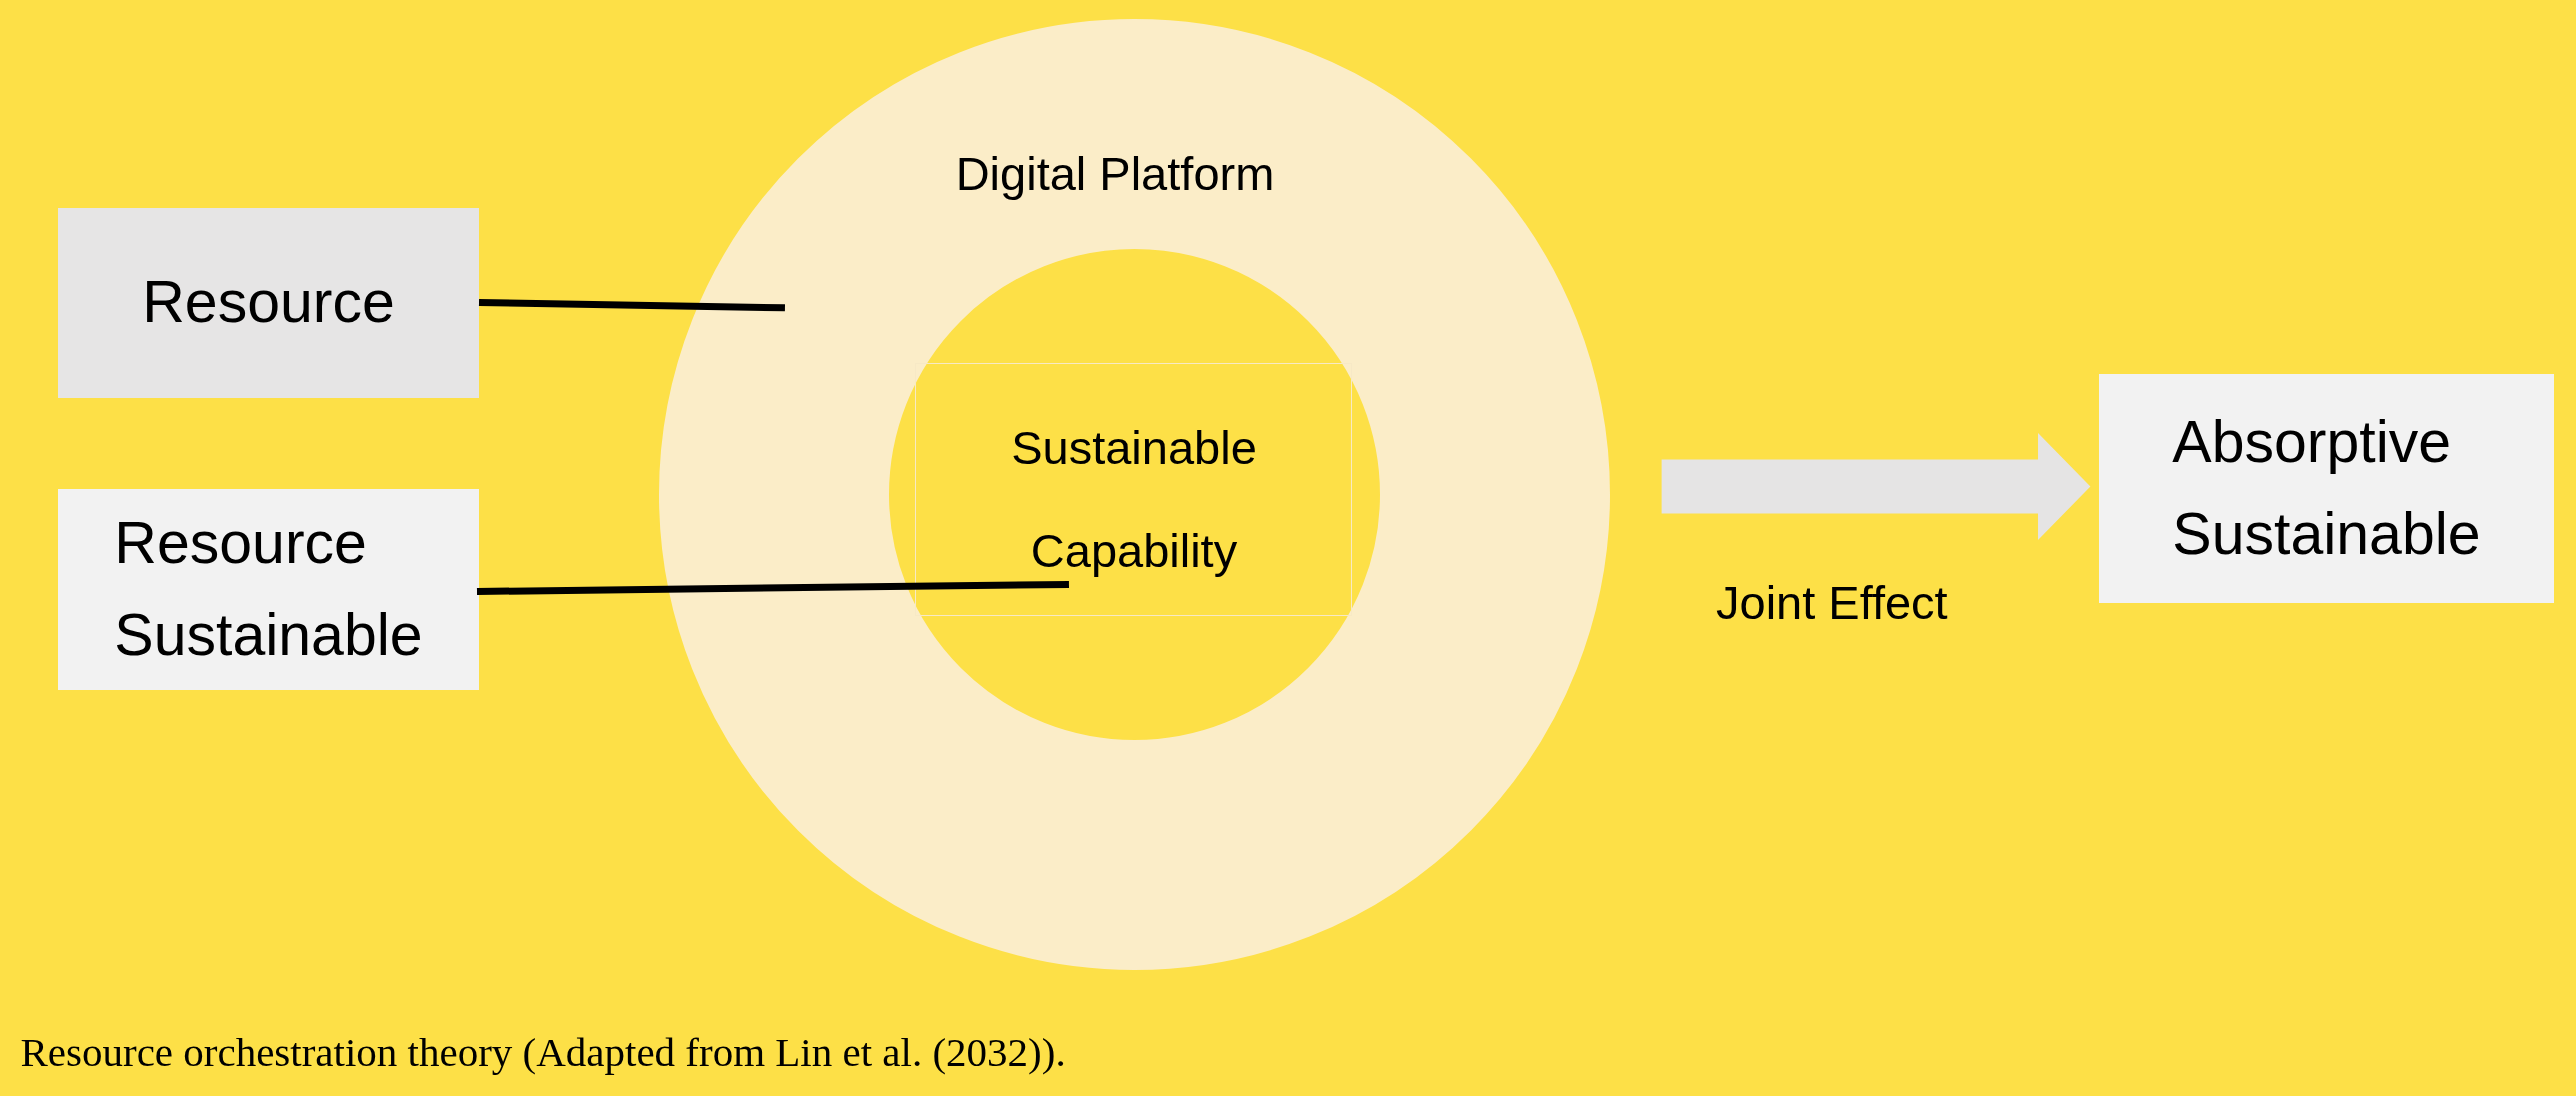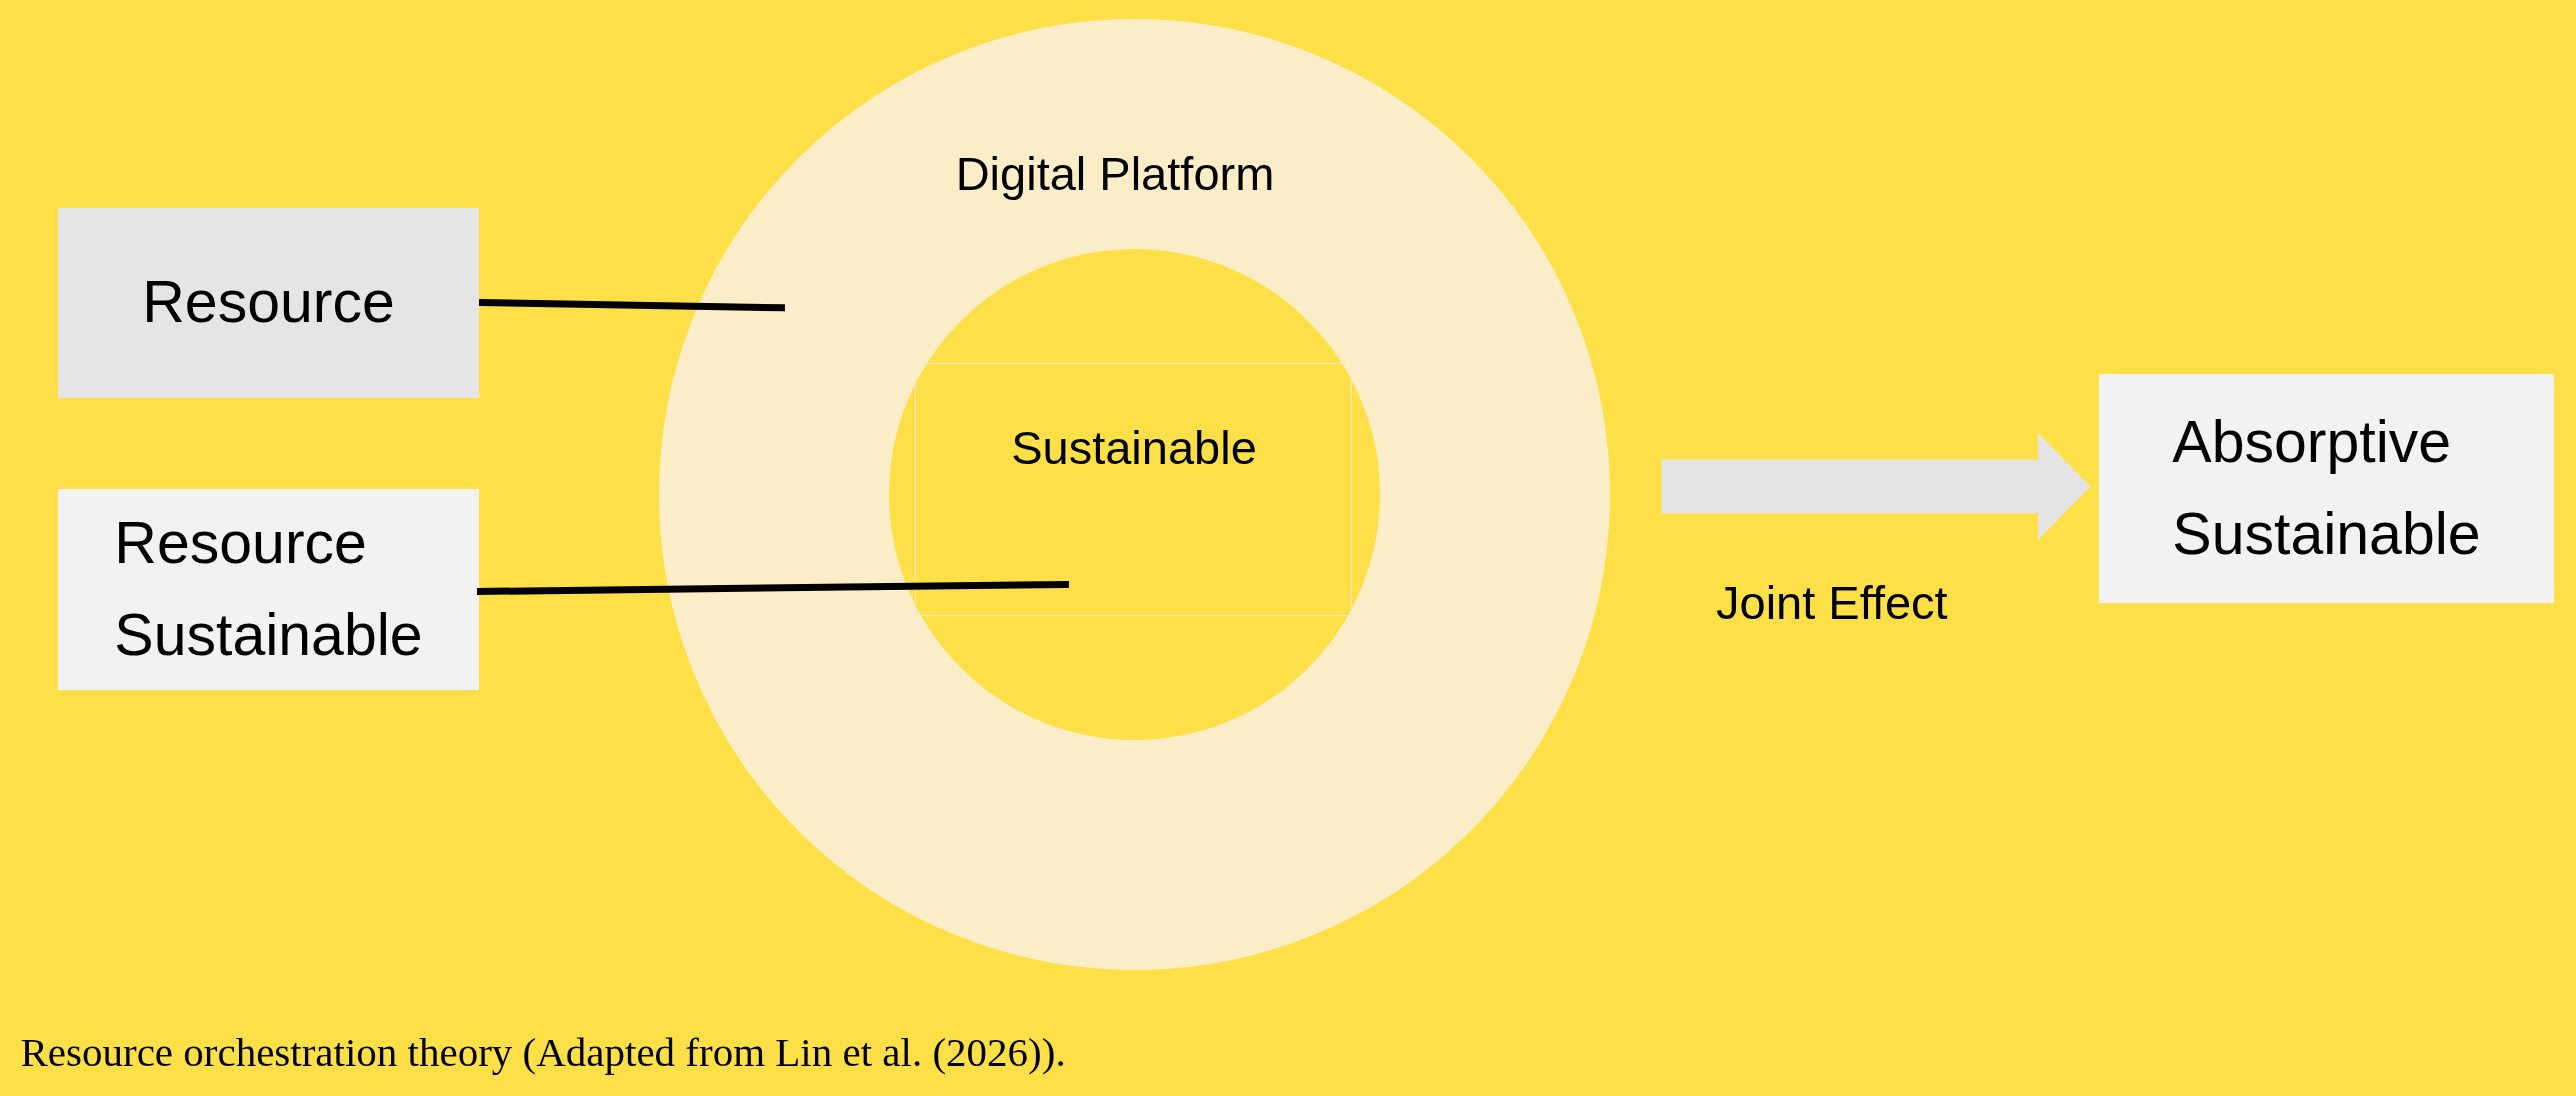--- a/index.html
+++ b/index.html
@@ -69,20 +69,21 @@
 
 <div id="canvas">
 
   <div class="abs ring"></div>
 
   <div class="abs inner-outline"></div>
 
   <div class="abs label digital-platform">Digital Platform</div>
 
   <div class="abs label center-text absorptive">Sustainable</div>
+  <div class="abs label center-text capability">Capability</div>
 
   <div class="abs node-box box-acquirement">
     <div>
       <span>Resource</span><br>
     </div>
   </div>
 
   <div class="abs node-box box-leveraging">
     <div>
       <span>Resource</span><br>
@@ -99,16 +100,16 @@
 
   <div class="abs label joint-effect">Joint Effect</div>
 
   <div class="abs node-box box-innovation">
     <div>
       <span>Absorptive</span><br>
       <span>Sustainable</span>
     </div>
   </div>
 
-  <div class="abs caption">Resource orchestration theory (Adapted from Lin et al. (2026)).</div>
+  <div class="abs caption">Resource orchestration theory (Adapted from Lin et al. (2032)).</div>
 
 </div>
 
 
 </body></html>

